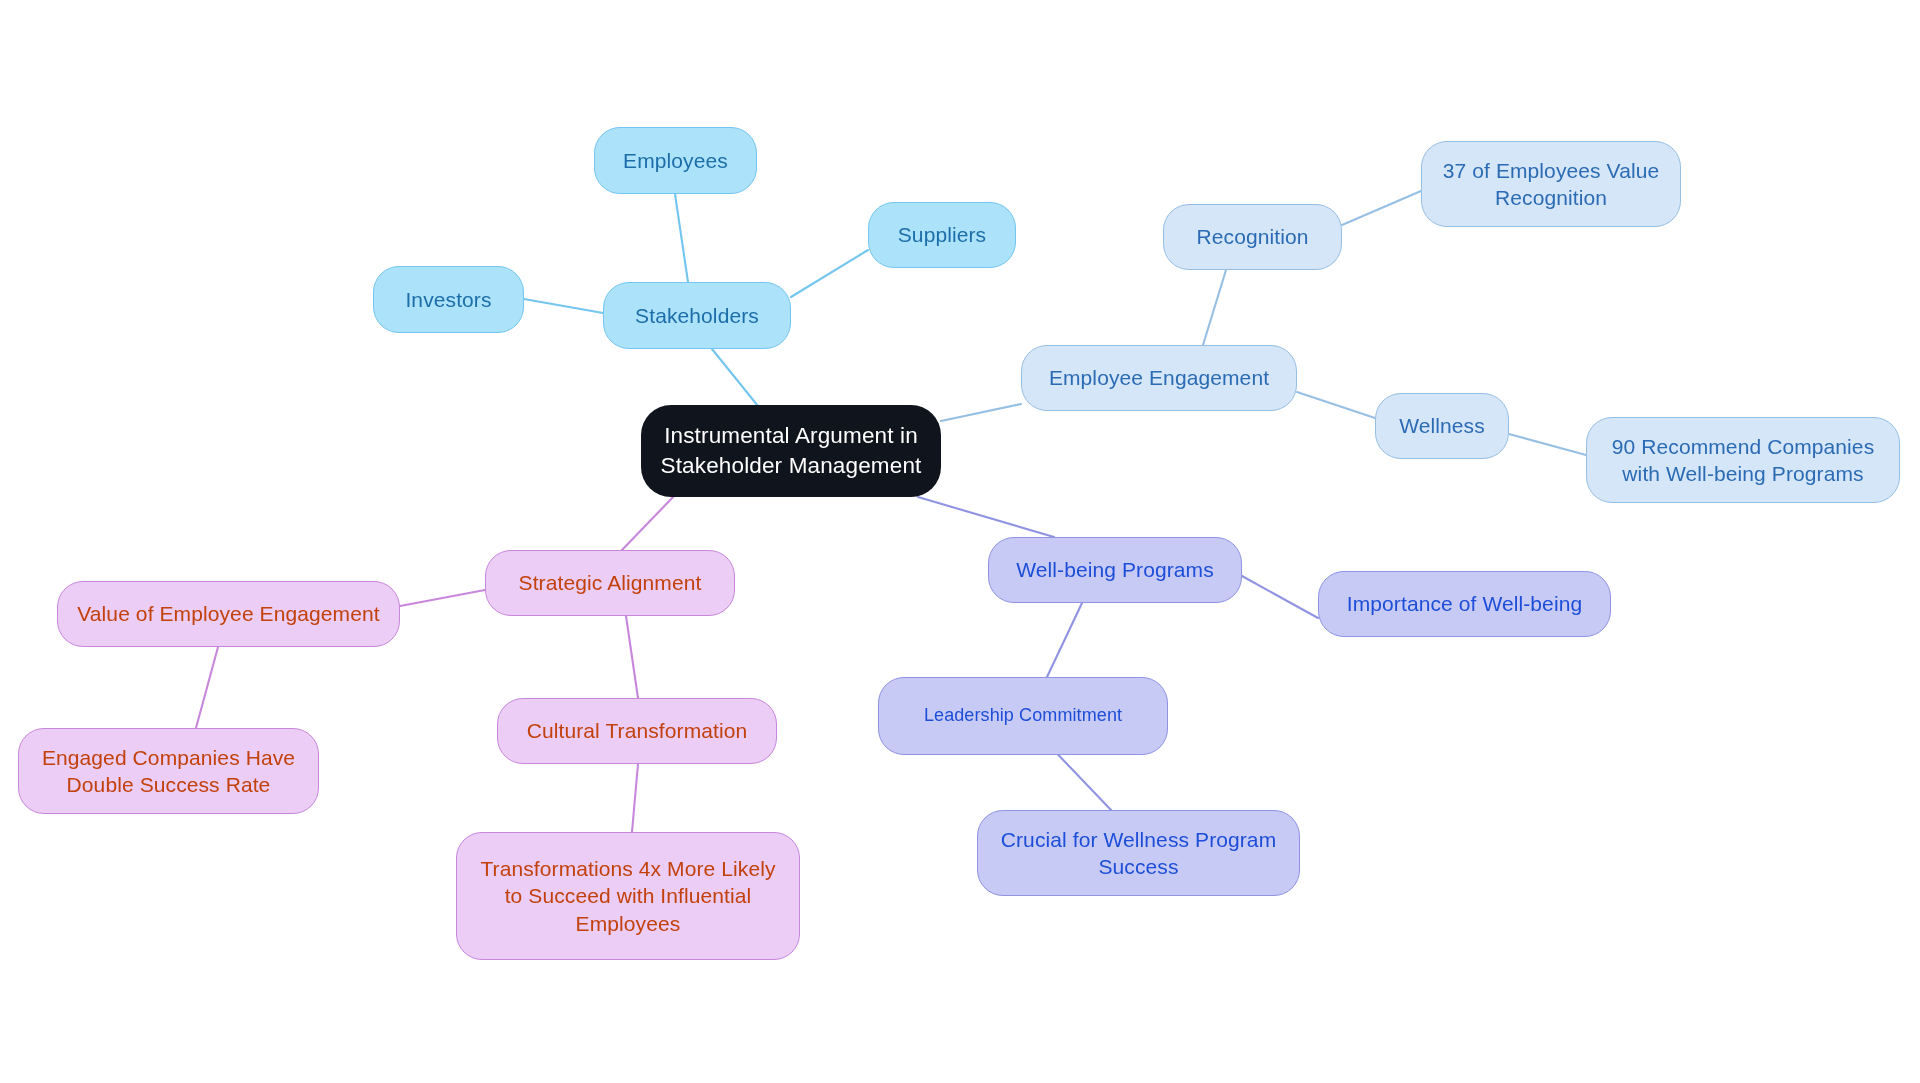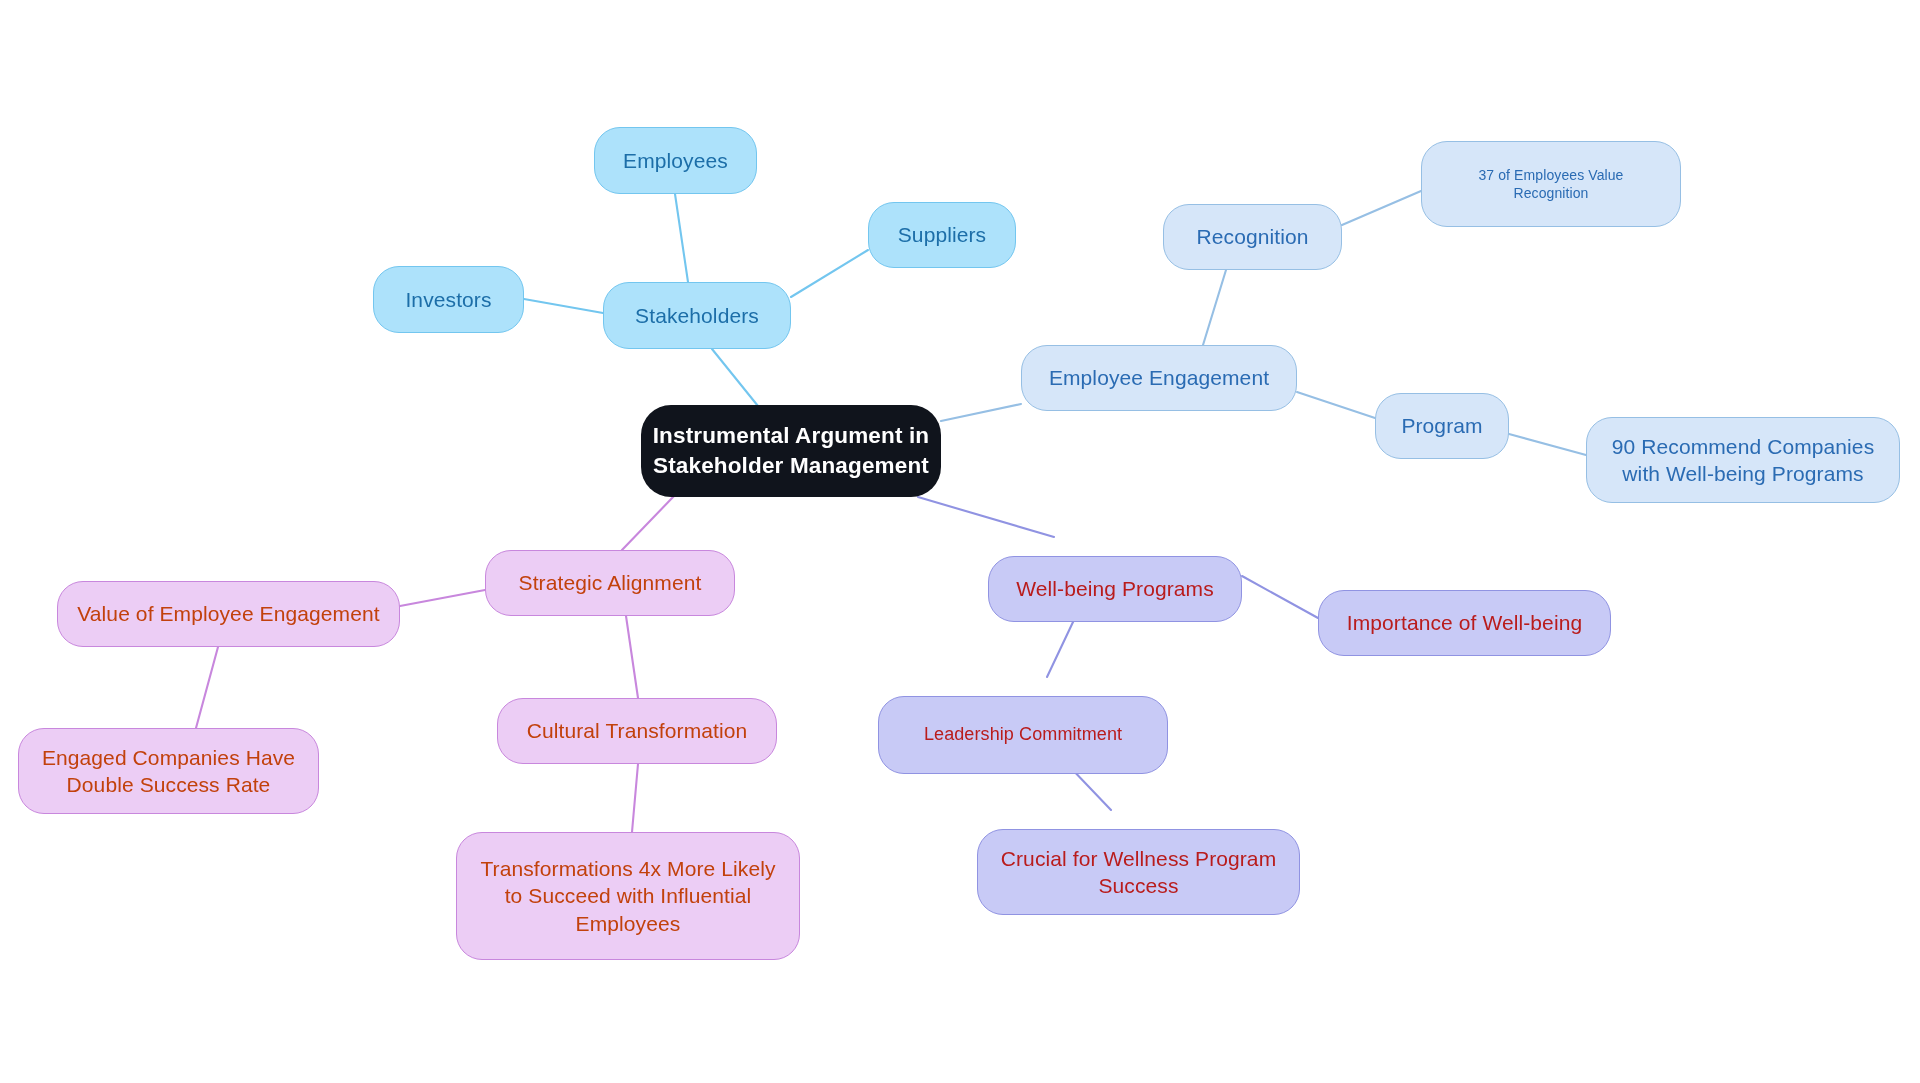--- a/index.html
+++ b/index.html
@@ -56,22 +56,21 @@
     color: #1c6ea8;
   }
   .node.blue2 {
     background: #d6e6f9;
     border-color: #96bfe4;
     color: #2a6bb3;
   }
   .node.lav {
     background: #c8caf6;
     border-color: #9093e2;
-    color: #b91c1c;
-    margin-top: 19px;
+    color: #1d4ed8;
   }
   .node.pink {
     background: #eccdf5;
     border-color: #c887dd;
     color: #c2410c;
   }
 </style>
 </head>
 <body>
 
@@ -90,31 +89,31 @@
       <line x1="1242" y1="576" x2="1318" y2="618" stroke="#9093e2" stroke-width="2.1" stroke-linecap="round"></line>
       <line x1="1082" y1="603" x2="1047" y2="677" stroke="#9093e2" stroke-width="2.1" stroke-linecap="round"></line>
       <line x1="1047" y1="743" x2="1111" y2="810" stroke="#9093e2" stroke-width="2.1" stroke-linecap="round"></line>
       <line x1="675" y1="495" x2="622" y2="550" stroke="#c887dd" stroke-width="2.1" stroke-linecap="round"></line>
       <line x1="485" y1="590" x2="400" y2="606" stroke="#c887dd" stroke-width="2.1" stroke-linecap="round"></line>
       <line x1="218" y1="647" x2="196" y2="728" stroke="#c887dd" stroke-width="2.1" stroke-linecap="round"></line>
       <line x1="626" y1="616" x2="638" y2="698" stroke="#c887dd" stroke-width="2.1" stroke-linecap="round"></line>
       <line x1="638" y1="764" x2="632" y2="832" stroke="#c887dd" stroke-width="2.1" stroke-linecap="round"></line>
     </svg>
   <div id="node-layer">
-      <div class="node root" style="left: 641px; top: 405px; width: 300px; height: 92px; font-size: 22.5px; font-weight: bold;">Instrumental Argument in
+      <div class="node root" style="left: 641px; top: 405px; width: 300px; height: 92px; font-size: 22.5px;">Instrumental Argument in
 Stakeholder Management</div>
       <div class="node blue1" style="left: 603px; top: 282px; width: 188px; height: 67px; font-size: 21px;">Stakeholders</div>
       <div class="node blue1" style="left: 594px; top: 127px; width: 163px; height: 67px; font-size: 21px;">Employees</div>
       <div class="node blue1" style="left: 868px; top: 202px; width: 148px; height: 66px; font-size: 21px;">Suppliers</div>
       <div class="node blue1" style="left: 373px; top: 266px; width: 151px; height: 67px; font-size: 21px;">Investors</div>
       <div class="node blue2" style="left: 1021px; top: 345px; width: 276px; height: 66px; font-size: 21px;">Employee Engagement</div>
       <div class="node blue2" style="left: 1163px; top: 204px; width: 179px; height: 66px; font-size: 21px;">Recognition</div>
-      <div class="node blue2" style="left: 1421px; top: 141px; width: 260px; height: 86px; font-size: 14px;">37 of Employees Value
+      <div class="node blue2" style="left: 1421px; top: 141px; width: 260px; height: 86px; font-size: 21px;">37 of Employees Value
 Recognition</div>
-      <div class="node blue2" style="left: 1375px; top: 393px; width: 134px; height: 66px; font-size: 21px;">Program</div>
+      <div class="node blue2" style="left: 1375px; top: 393px; width: 134px; height: 66px; font-size: 21px;">Wellness</div>
       <div class="node blue2" style="left: 1586px; top: 417px; width: 314px; height: 86px; font-size: 21px;">90 Recommend Companies
 with Well-being Programs</div>
       <div class="node lav" style="left: 988px; top: 537px; width: 254px; height: 66px; font-size: 21px;">Well-being Programs</div>
       <div class="node lav" style="left: 1318px; top: 571px; width: 293px; height: 66px; font-size: 21px;">Importance of Well-being</div>
       <div class="node lav" style="left: 878px; top: 677px; width: 290px; height: 78px; font-size: 18px;">Leadership Commitment</div>
       <div class="node lav" style="left: 977px; top: 810px; width: 323px; height: 86px; font-size: 21px;">Crucial for Wellness Program
 Success</div>
       <div class="node pink" style="left: 485px; top: 550px; width: 250px; height: 66px; font-size: 21px;">Strategic Alignment</div>
       <div class="node pink" style="left: 57px; top: 581px; width: 343px; height: 66px; font-size: 21px;">Value of Employee Engagement</div>
       <div class="node pink" style="left: 18px; top: 728px; width: 301px; height: 86px; font-size: 21px;">Engaged Companies Have

